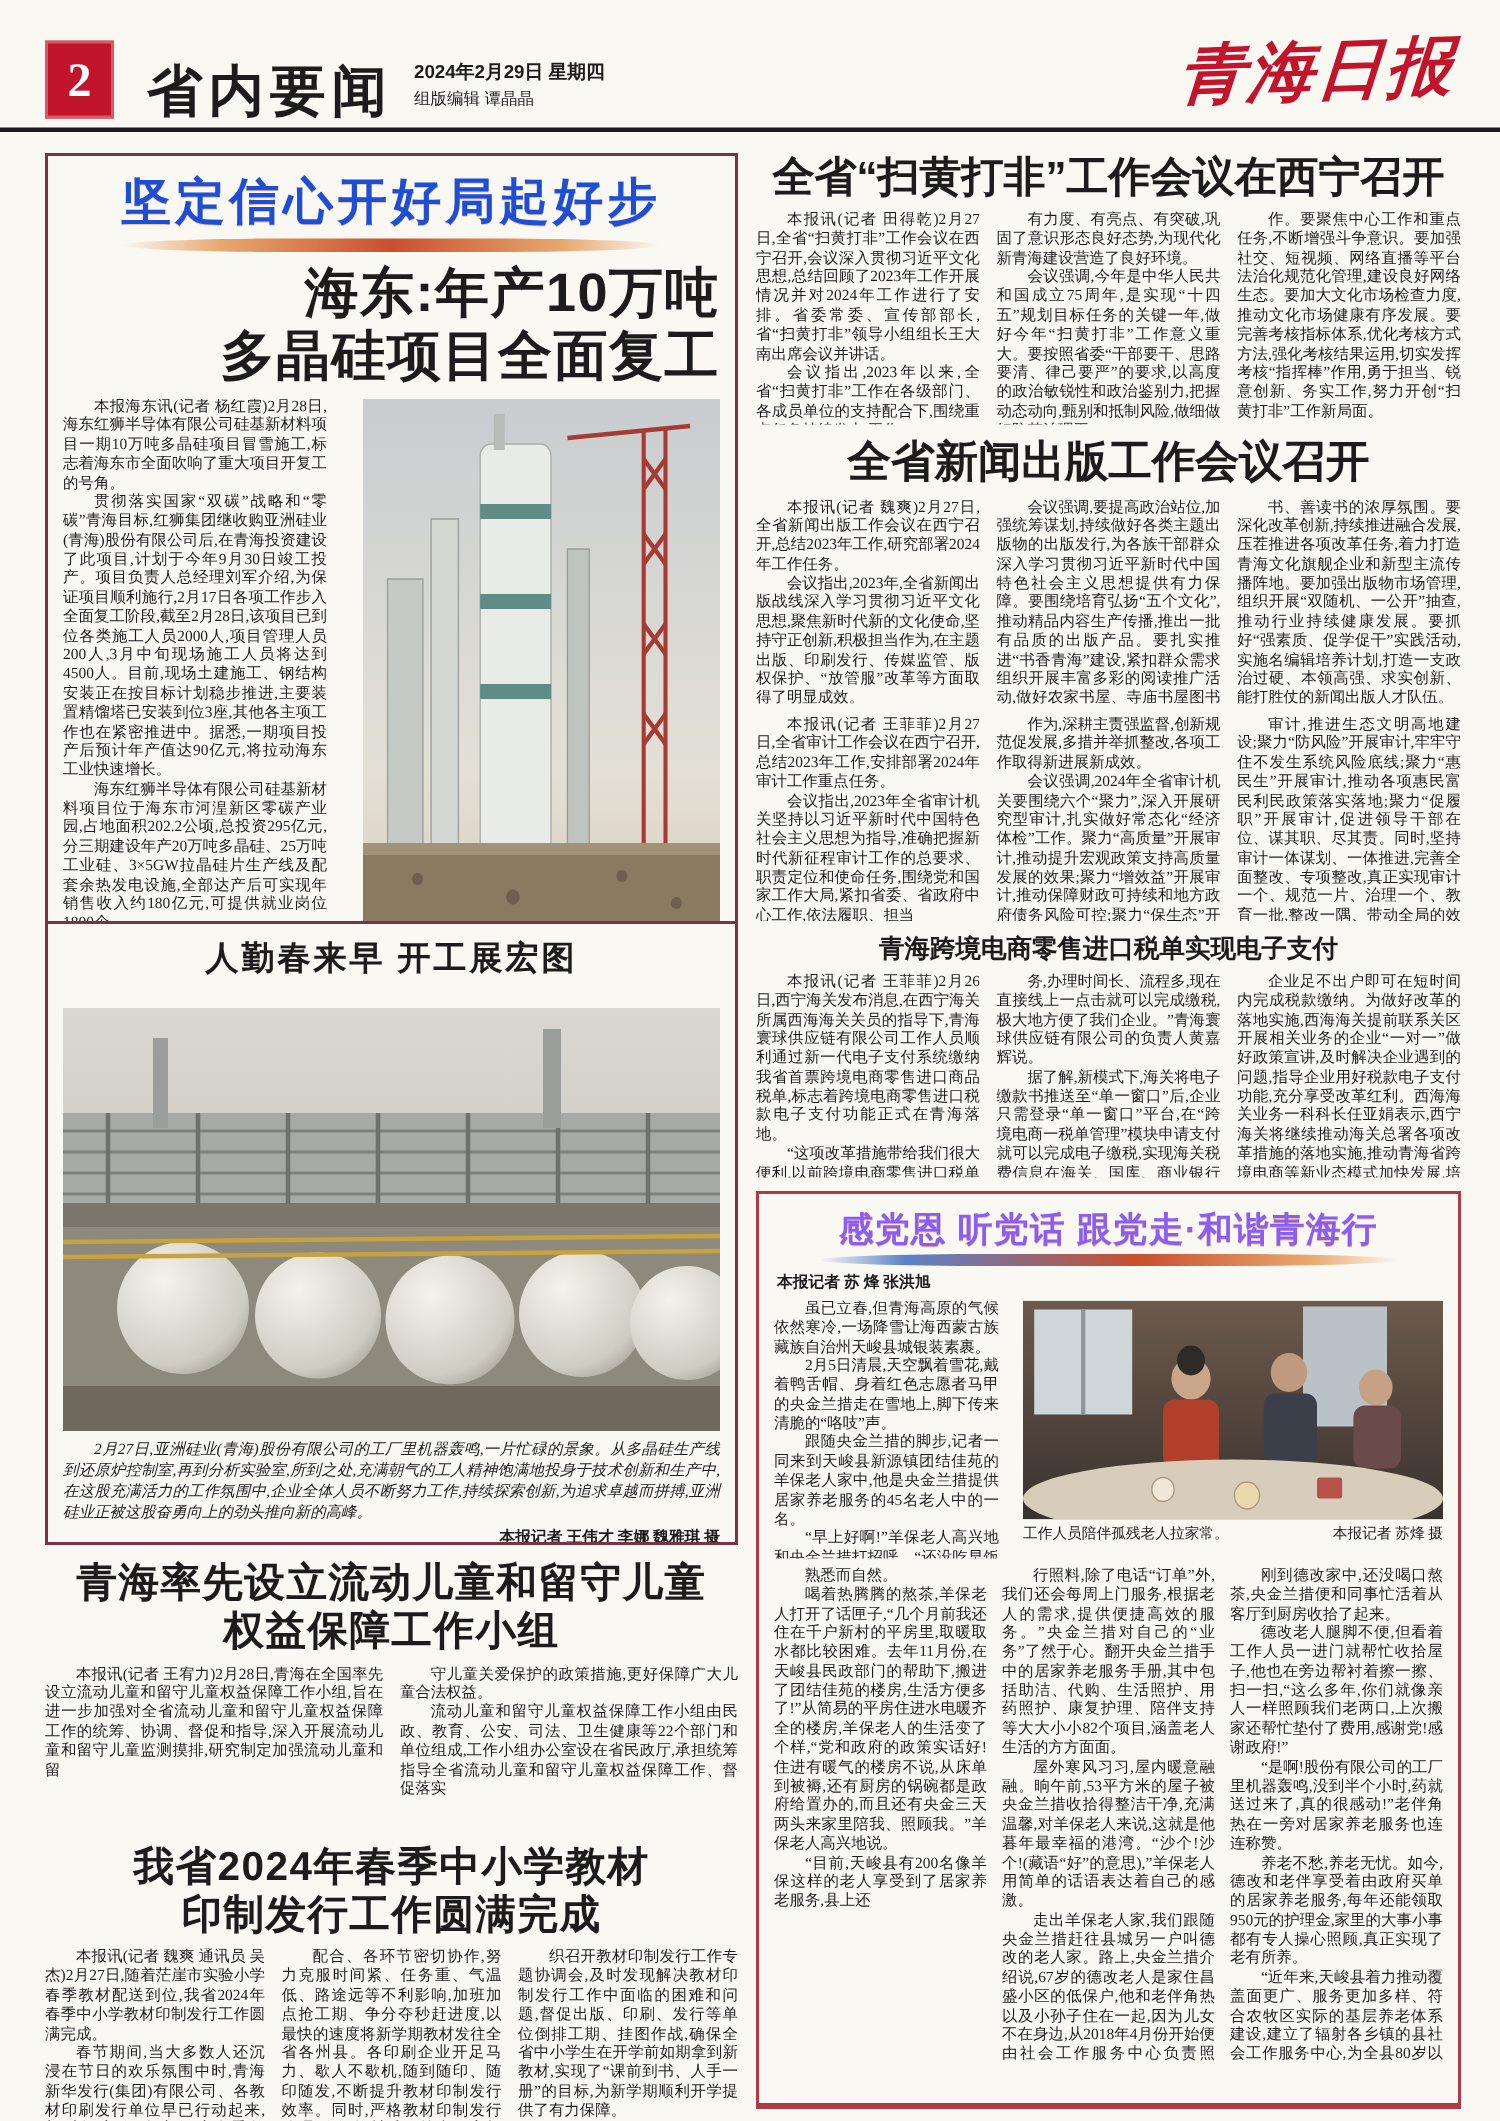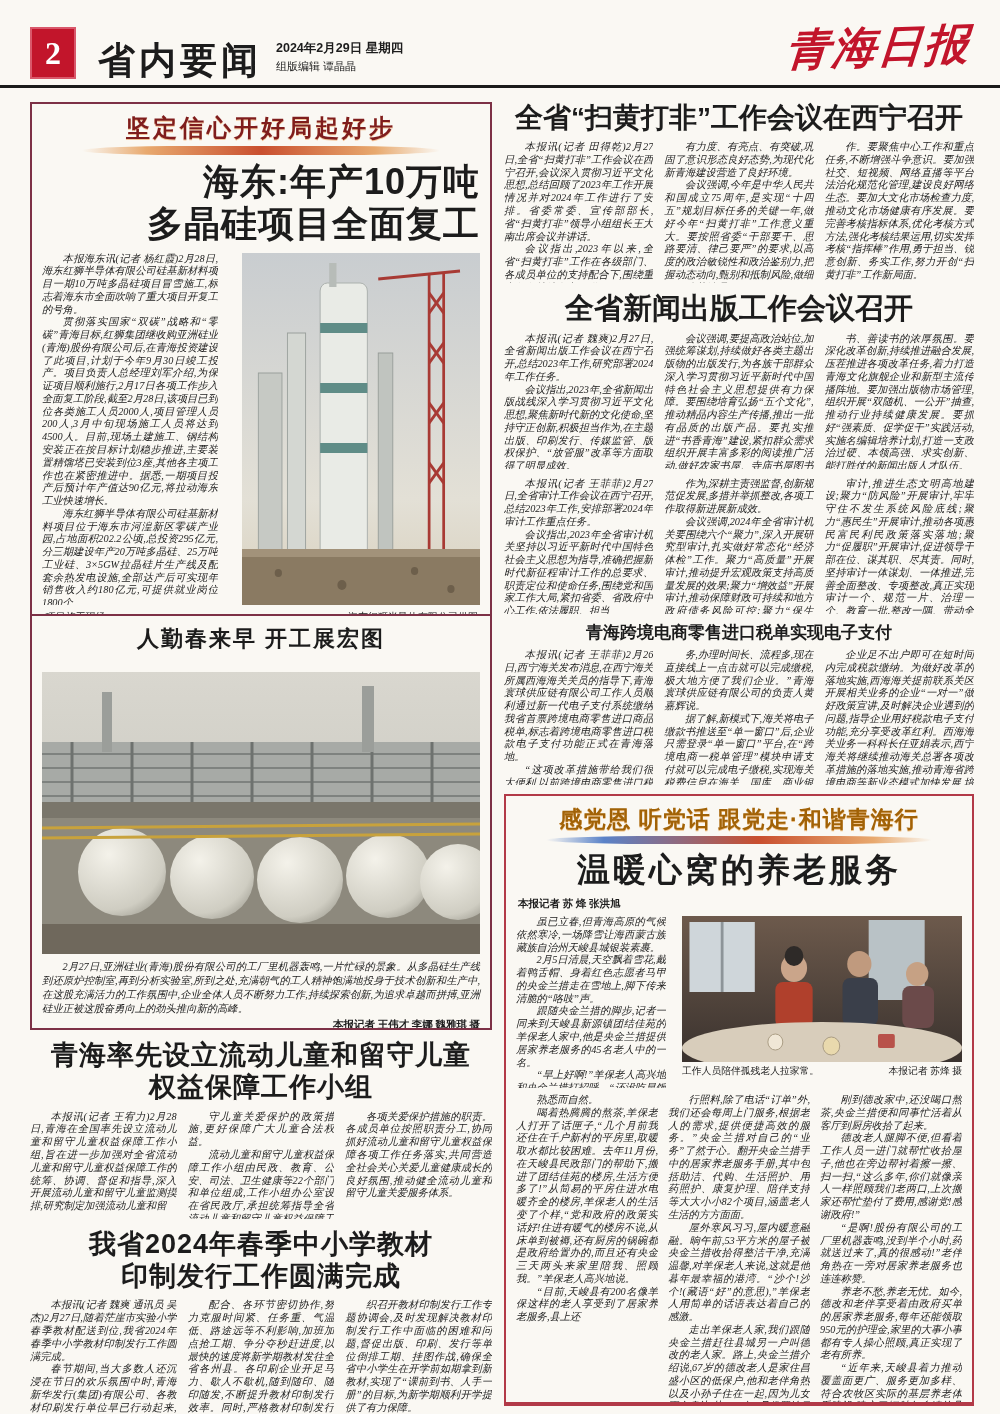--- a/index.html
+++ b/index.html
@@ -18,29 +18,29 @@
   .masthead{margin-left:auto;color:#c2152b;font-family:"DejaVu Serif",serif;font-style:italic;
             font-weight:bold;font-size:44px;transform:skewX(-6deg) rotate(-2deg);padding-bottom:2px;
             letter-spacing:2px;}
   
   .cols{display:flex;gap:12px;padding:14px 28px 0 30px;}
   .lcol{width:462px;flex:0 0 462px;}
   .rcol{width:470px;flex:0 0 470px;}
   
   .box1{border:2px solid #7d3146;padding:8px 10px 4px 10px;height:498px;overflow:hidden;}
   .ribbon{text-align:center;}
-  .ribbon .rt{font-family:"Liberation Sans",sans-serif;font-weight:900;font-size:24px;color:#7f1d1d;
+  .ribbon .rt{font-family:"Liberation Sans",sans-serif;font-weight:900;font-size:33px;color:#1d4ed8;
               letter-spacing:3px;text-shadow:0 1px 0 #f3c49a;}
   .swoosh{height:9px;margin:2px 40px 6px 40px;border-radius:60%/100%;
           background:linear-gradient(90deg,rgba(240,180,120,0),#e8a96e 18%,#c94f2f 50%,#e8a96e 82%,rgba(240,180,120,0));}
   .h-main{font-family:"Liberation Sans",sans-serif;font-weight:900;font-size:36px;text-align:right;
           line-height:1.16;letter-spacing:1px;margin:2px 0 8px 0;}
   .b1row{display:flex;gap:24px;height:352px;overflow:hidden;}
   .b1text{width:176px;flex:0 0 176px;overflow:hidden;}
-  .body p{margin:0;font-size:10.3px;line-height:1.24;text-align:justify;text-indent:2em;font-style:italic;}
+  .body p{margin:0;font-size:10.3px;line-height:1.24;text-align:justify;text-indent:2em;}
   .b1photo{flex:1;position:relative;overflow:hidden;}
   .capline{display:flex;justify-content:space-between;font-size:10px;padding:5px 2px 2px 2px;
            font-family:"Liberation Serif",serif;}
   .capline .cl{font-style:italic;}
   .box2{border:2px solid #7d3146;border-top:none;padding:6px 10px 6px 10px;height:400px;overflow:hidden;}
   .box2 .t{font-family:"Liberation Sans",sans-serif;font-weight:900;font-size:22px;text-align:center;
            letter-spacing:2px;margin:2px 0 18px 0;}
   .bigphoto{height:282px;overflow:hidden;position:relative;}
   .box2 .cap{font-size:10.3px;line-height:1.35;text-align:justify;font-style:italic;margin-top:6px;text-indent:2em;}
   .box2 .byl{text-align:right;font-size:10.5px;font-weight:bold;margin-top:2px;}
@@ -52,21 +52,21 @@
   .threecol .c{flex:1;overflow:hidden;}
   .hA{height:108px;} .hB{height:120px;}
   
   .artR{margin-bottom:9px;}
   .artR .hl{font-family:"Liberation Sans",sans-serif;font-weight:900;text-align:center;letter-spacing:0px;line-height:1.15;}
   .hl28{font-size:28px;} .hl29{font-size:29px;letter-spacing:2px;} .hl24{font-size:17px;}
   .hR1{height:142px;} .hR{height:136px;}
   
   .feature{border:2px solid #b23a48;box-shadow:0 2px 0 #b23a48;padding:8px 10px;height:590px;overflow:hidden;margin-top:4px;}
   .fbanner{text-align:center;}
-  .fbanner .ft{font-family:"Liberation Sans",sans-serif;font-weight:900;font-size:23px;color:#a16207;
+  .fbanner .ft{font-family:"Liberation Sans",sans-serif;font-weight:900;font-size:23px;color:#8b5cf6;
                letter-spacing:1px;text-shadow:0 1px 0 #f0c186;}
   .fswoosh{height:8px;margin:1px 30px 4px 30px;border-radius:60%/100%;
            background:linear-gradient(90deg,rgba(90,130,200,0),#5a82c8 15%,#c94f2f 55%,#e8a96e 85%,rgba(232,169,110,0));}
   .fh{font-family:"Liberation Sans",sans-serif;font-weight:900;font-size:33px;text-align:center;letter-spacing:3px;margin:2px 0 4px 0;}
   .fbyl{font-size:10.5px;font-weight:bold;margin:2px 0 5px 2px;}
   .frow1{display:flex;gap:16px;height:172px;overflow:hidden;}
   .fintro{width:150px;flex:0 0 150px;overflow:hidden;}
   .fphoto-wrap{flex:1;}
   .fphoto{height:146px;position:relative;overflow:hidden;}
   .fcap{display:flex;justify-content:space-between;font-size:9.8px;padding-top:3px;}
@@ -212,23 +212,20 @@
           <div>权益保障工作小组</div>
         </div>
         <div class="threecol hA body">
           <div class="c">
               <p>本报讯(记者 王宥力)2月28日,青海在全国率先设立流动儿童和留守儿童权益保障工作小组,旨在进一步加强对全省流动儿童和留守儿童权益保障工作的统筹、协调、督促和指导,深入开展流动儿童和留守儿童监测摸排,研究制定加强流动儿童和留</p>
             </div>
           <div class="c">
               <p>守儿童关爱保护的政策措施,更好保障广大儿童合法权益。</p>
               <p>流动儿童和留守儿童权益保障工作小组由民政、教育、公安、司法、卫生健康等22个部门和单位组成,工作小组办公室设在省民政厅,承担统筹指导全省流动儿童和留守儿童权益保障工作、督促落实</p>
             </div>
-          <div class="c">
-              <p>各项关爱保护措施的职责。各成员单位按照职责分工,协同抓好流动儿童和留守儿童权益保障各项工作任务落实,共同营造全社会关心关爱儿童健康成长的良好氛围,推动健全流动儿童和留守儿童关爱服务体系。</p>
-            </div>
         </div>
       </div>
 
       <div class="artL">
         <div class="hl">
           <div>我省2024年春季中小学教材</div>
           <div>印制发行工作圆满完成</div>
         </div>
         <div class="threecol hB body">
           <div class="c">
@@ -311,21 +308,20 @@
               <p>企业足不出户即可在短时间内完成税款缴纳。为做好改革的落地实施,西海海关提前联系关区开展相关业务的企业“一对一”做好政策宣讲,及时解决企业遇到的问题,指导企业用好税款电子支付功能,充分享受改革红利。西海海关业务一科科长任亚娟表示,西宁海关将继续推动海关总署各项改革措施的落地实施,推动青海省跨境电商等新业态模式加快发展,培育外贸新动能。</p>
             </div>
         </div>
       </div>
 
       <div class="feature">
         <div class="fbanner">
           <div class="ft">感党恩 听党话 跟党走·和谐青海行</div>
           <div class="fswoosh"></div>
         </div>
-        <div class="fh">温暖心窝的养老服务</div>
         <div class="fbyl">本报记者 苏 烽 张洪旭</div>
         <div class="frow1">
           <div class="fintro body">
               <p>虽已立春,但青海高原的气候依然寒冷,一场降雪让海西蒙古族藏族自治州天峻县城银装素裹。</p>
               <p>2月5日清晨,天空飘着雪花,戴着鸭舌帽、身着红色志愿者马甲的央金兰措走在雪地上,脚下传来清脆的“咯吱”声。</p>
               <p>跟随央金兰措的脚步,记者一同来到天峻县新源镇团结佳苑的羊保老人家中,他是央金兰措提供居家养老服务的45名老人中的一名。</p>
               <p>“早上好啊!”羊保老人高兴地和央金兰措打招呼。“还没吃早饭吧?我先给你煮一壶熬茶去!”央金兰措边说边朝厨房走去,就像在自己家里一样,</p>
             </div>
           <div class="fphoto-wrap">
             <div class="fphoto">

